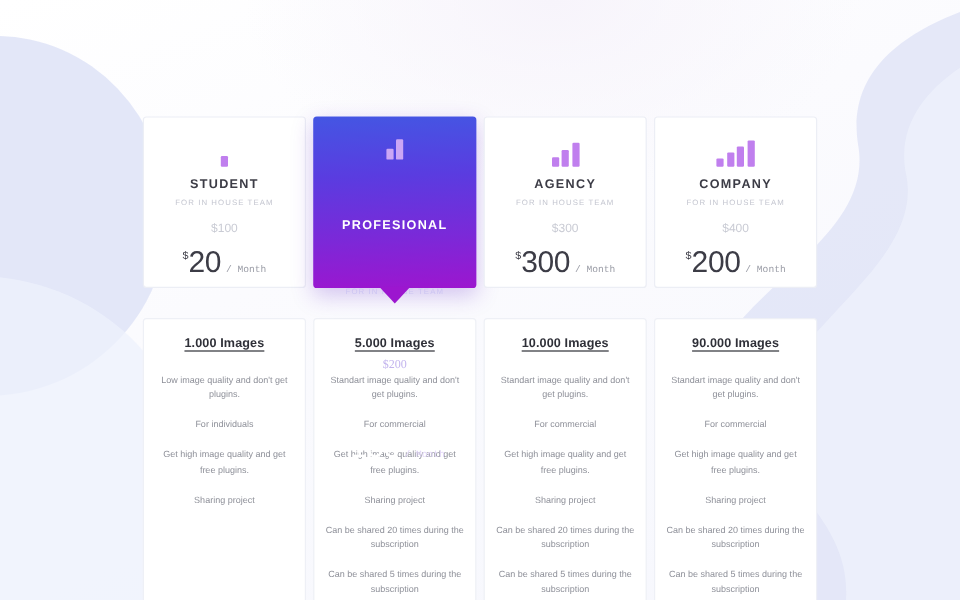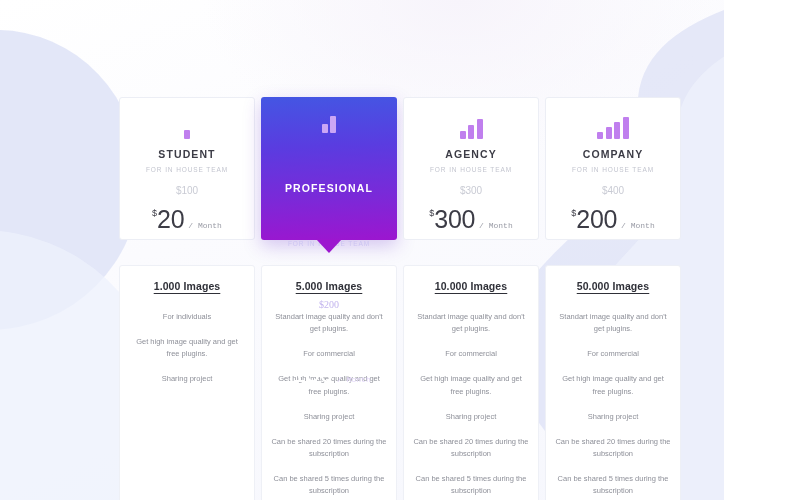--- a/index.html
+++ b/index.html
@@ -61,21 +61,21 @@
     left: 200px;
     top: 0;
     width: 520px;
     height: 160px;
     background: radial-gradient(ellipse at 50% 0%, #f7f4fb 0%, rgba(255,255,255,0) 70%);
   }
 
   
   .page {
     position: relative;
-    width: 724px;
+    width: 800px;
     height: 500px;
   }
 
   .grid {
     position: absolute;
     left: 119px;
     top: 97px;
     width: 567px;
     display: flex;
     gap: 6px;
@@ -248,20 +248,21 @@
         <div class="plan-sub">FOR IN HOUSE TEAM</div>
         <div class="old-price">$100</div>
         <div class="price-row">
           <span class="cur">$</span>
           <span class="amount">20</span>
           <span class="per">/ Month</span>
         </div>
       </div>
       <div class="feat-card">
         <div class="feat-title">1.000 Images</div>
+        <div class="feat-item">Low image quality and don't get plugins.</div>
         <div class="feat-item">For individuals</div>
         <div class="feat-item">Get high image quality and get free plugins.</div>
         <div class="feat-item">Sharing project</div>
       </div>
     </div>
 
     <div class="col">
       <div class="plan-card featured">
         <div class="bars">
           <i style="height:9px"></i>
@@ -327,21 +328,21 @@
         <div class="plan-name">COMPANY</div>
         <div class="plan-sub">FOR IN HOUSE TEAM</div>
         <div class="old-price">$400</div>
         <div class="price-row">
           <span class="cur">$</span>
           <span class="amount">200</span>
           <span class="per">/ Month</span>
         </div>
       </div>
       <div class="feat-card">
-        <div class="feat-title">50.000 Images</div>
+        <div class="feat-title">90.000 Images</div>
         <div class="feat-item">Standart image quality and don't get plugins.</div>
         <div class="feat-item">For commercial</div>
         <div class="feat-item">Get high image quality and get free plugins.</div>
         <div class="feat-item">Sharing project</div>
         <div class="feat-item">Can be shared 20 times during the subscription</div>
         <div class="feat-item">Can be shared 5 times during the subscription</div>
 
       </div>
     </div>
 

